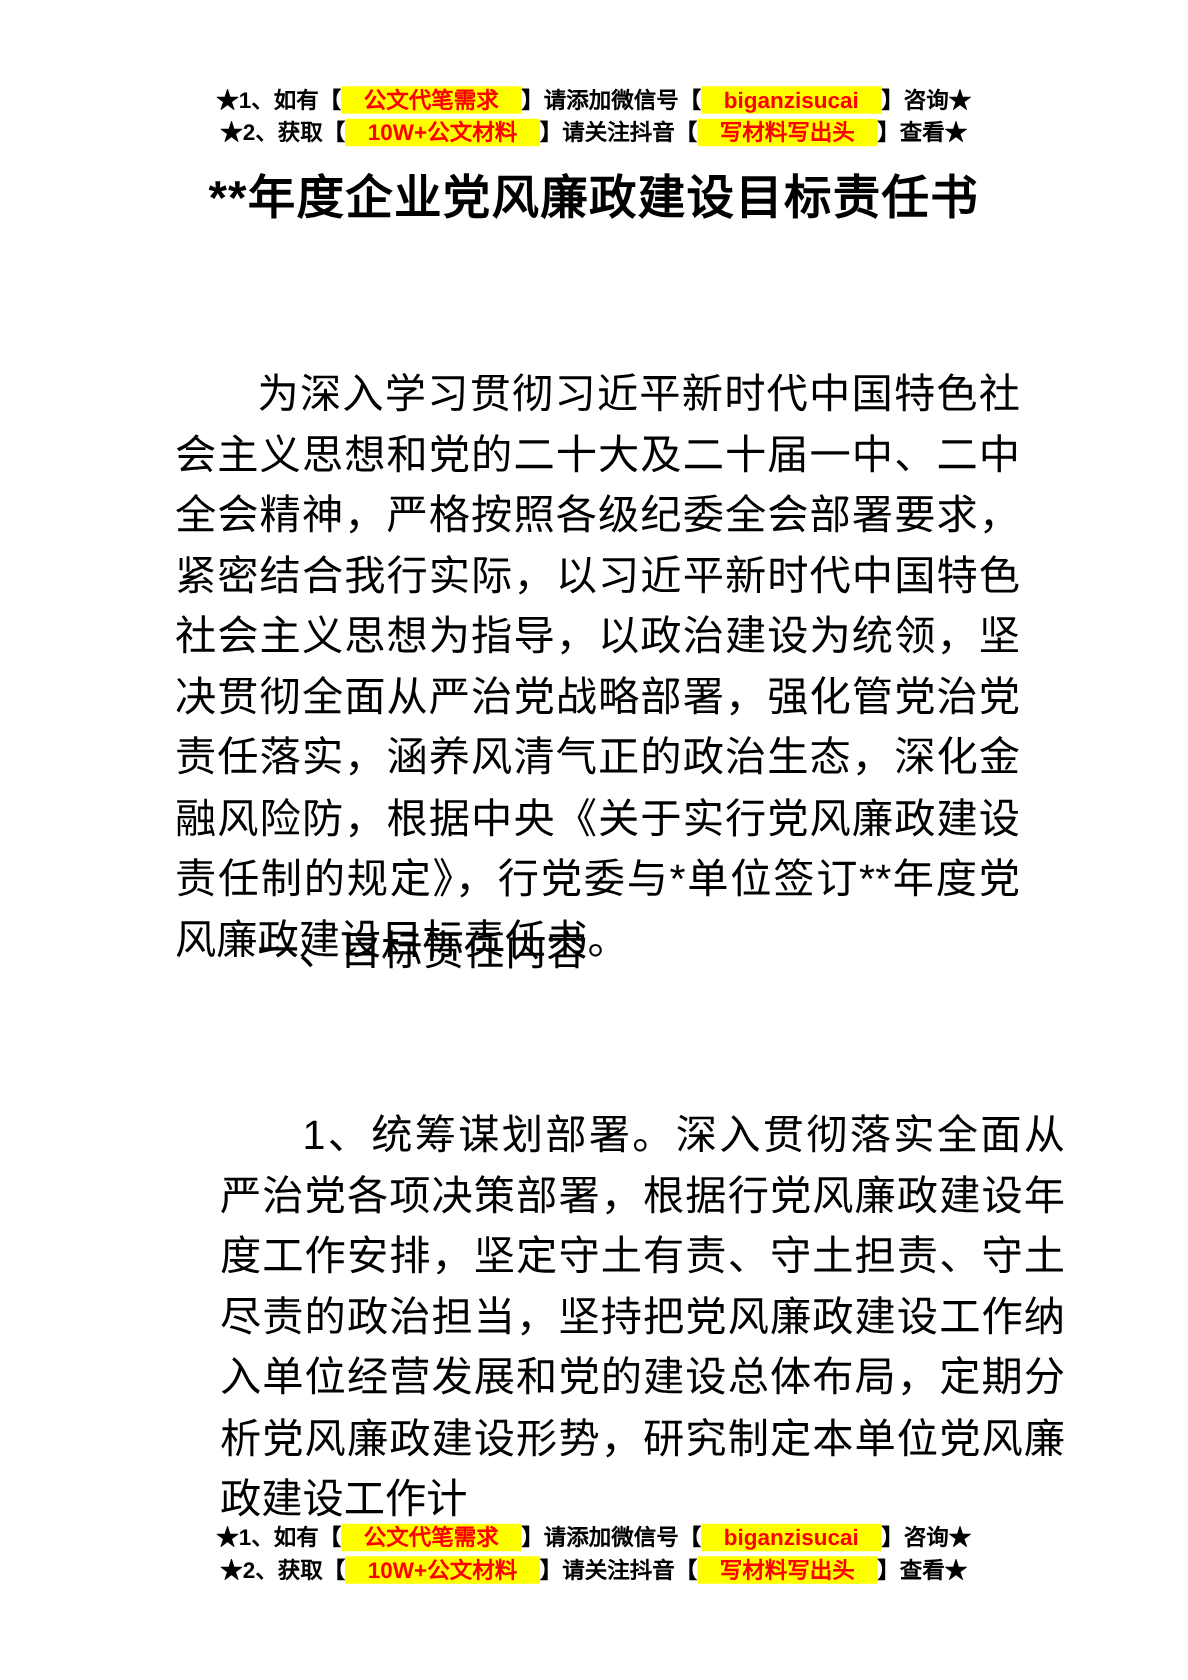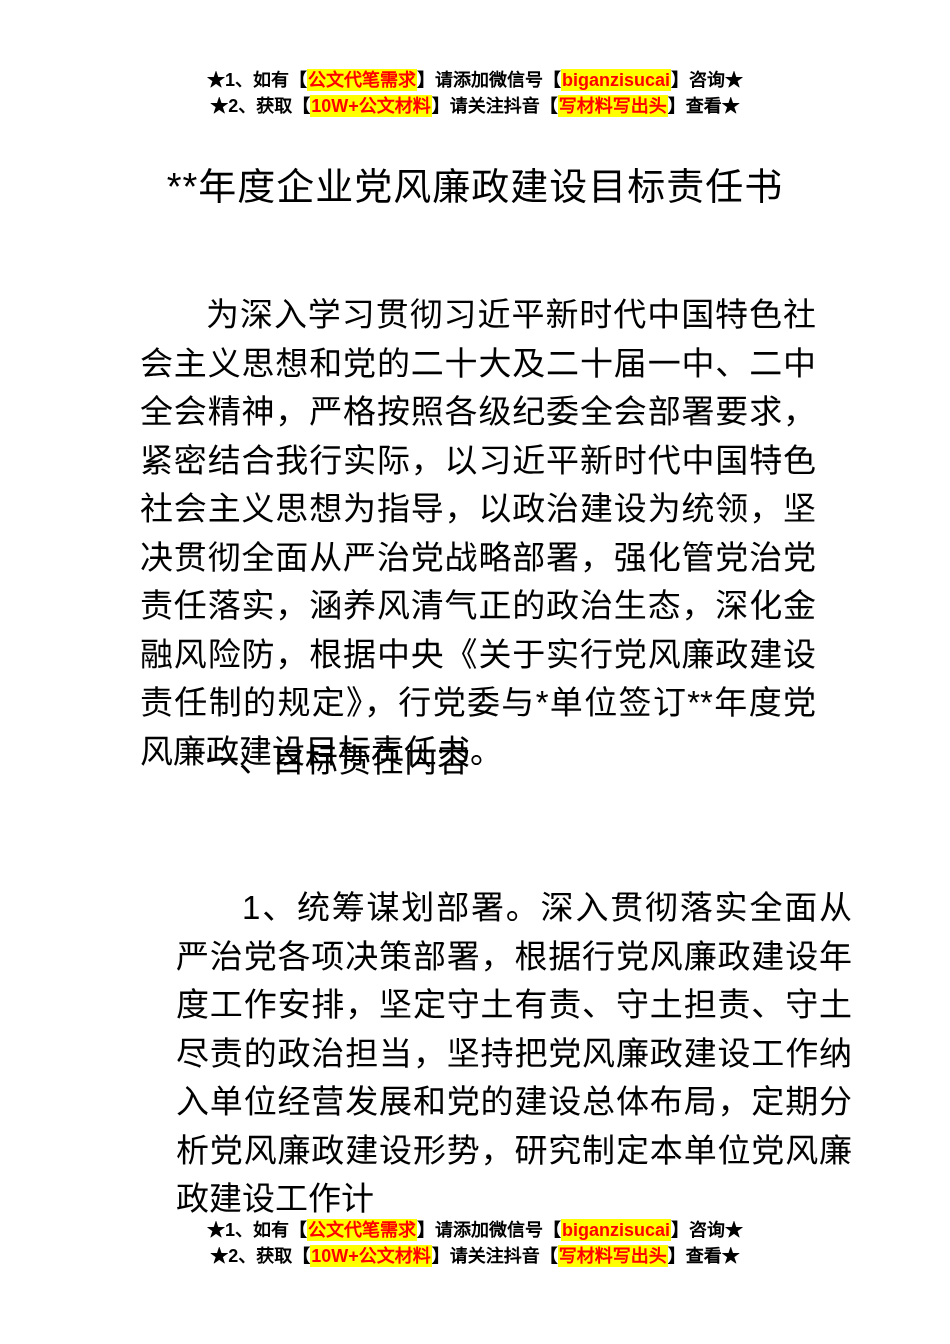--- a/index.html
+++ b/index.html
@@ -28,36 +28,36 @@
     line-height: 26px;
     white-space: nowrap;
   }
   .promo-banner.at-top    { top: 67px; }
   .promo-banner.at-bottom { top: 1217px; }
 
   .seg { display: inline; }
   .seg-red-highlight {
     color: var(--accent-red, #ff0000);
     background: var(--highlight-yellow, #ffff00);
-    padding: 1px 1px;
+    padding: 1px 18px;
   }
   .seg-underline {
     text-decoration-thickness: 2px;
     text-underline-offset: 3px;
   }
 
   
   .doc-title {
     position: absolute;
-    top: 164px;
+    top: 136px;
     left: 0;
     width: 100%;
     text-align: center;
     font-size: 38px;
-    font-weight: 400;
+    font-weight: 700;
     line-height: 46px;
     letter-spacing: 1px;
   }
 
   
   .text-block {
     position: absolute;
     left: 140px;
     width: 676px;
     font-size: 33px;

